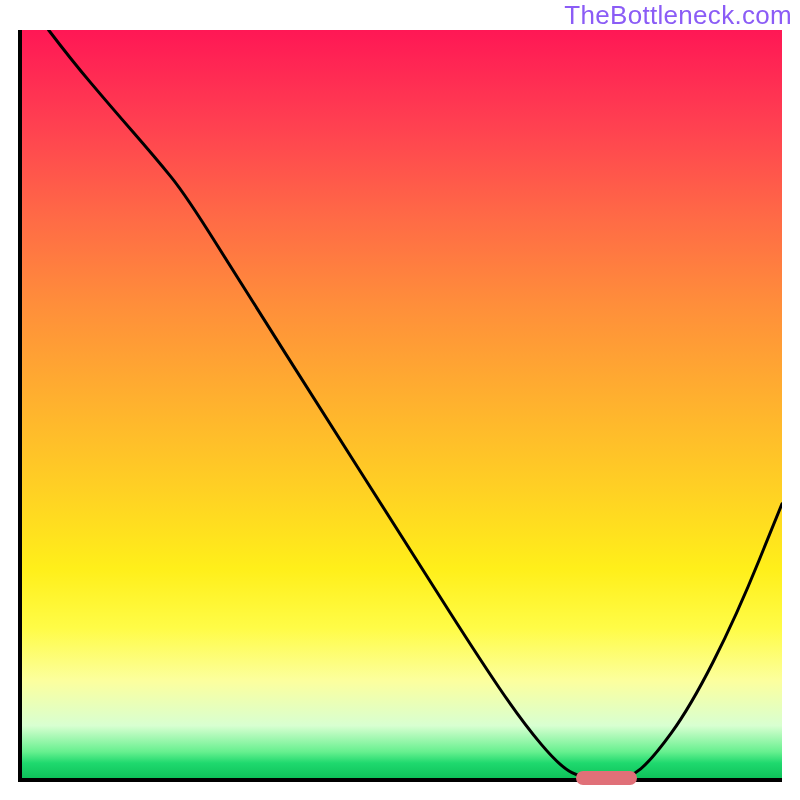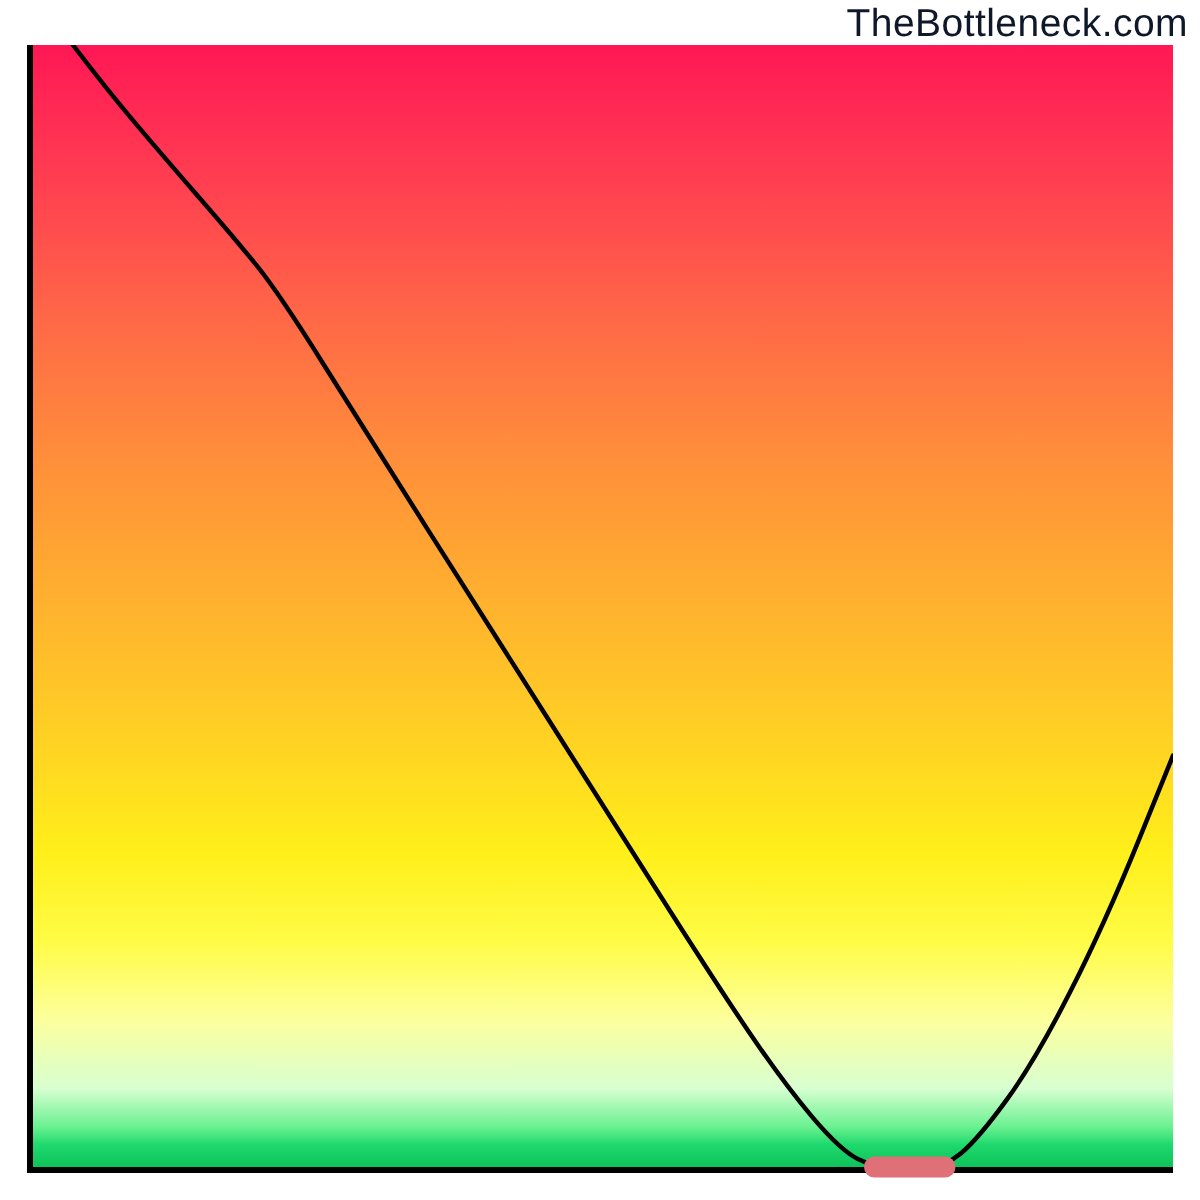--- a/index.html
+++ b/index.html
@@ -15,21 +15,21 @@
     position: relative;
     width: 800px;
     height: 800px;
   }
   .watermark {
     position: absolute;
     top: 0px;
     right: 8px;
     font-size: 26px;
     font-weight: 500;
-    color: #0f172a;
+    color: #8b5cf6;
     z-index: 50;
     letter-spacing: 0.3px;
   }
   .plot-area {
     position: absolute;
     left: 18px;
     top: 30px;
     width: 764px;
     height: 752px;
     box-sizing: border-box;

